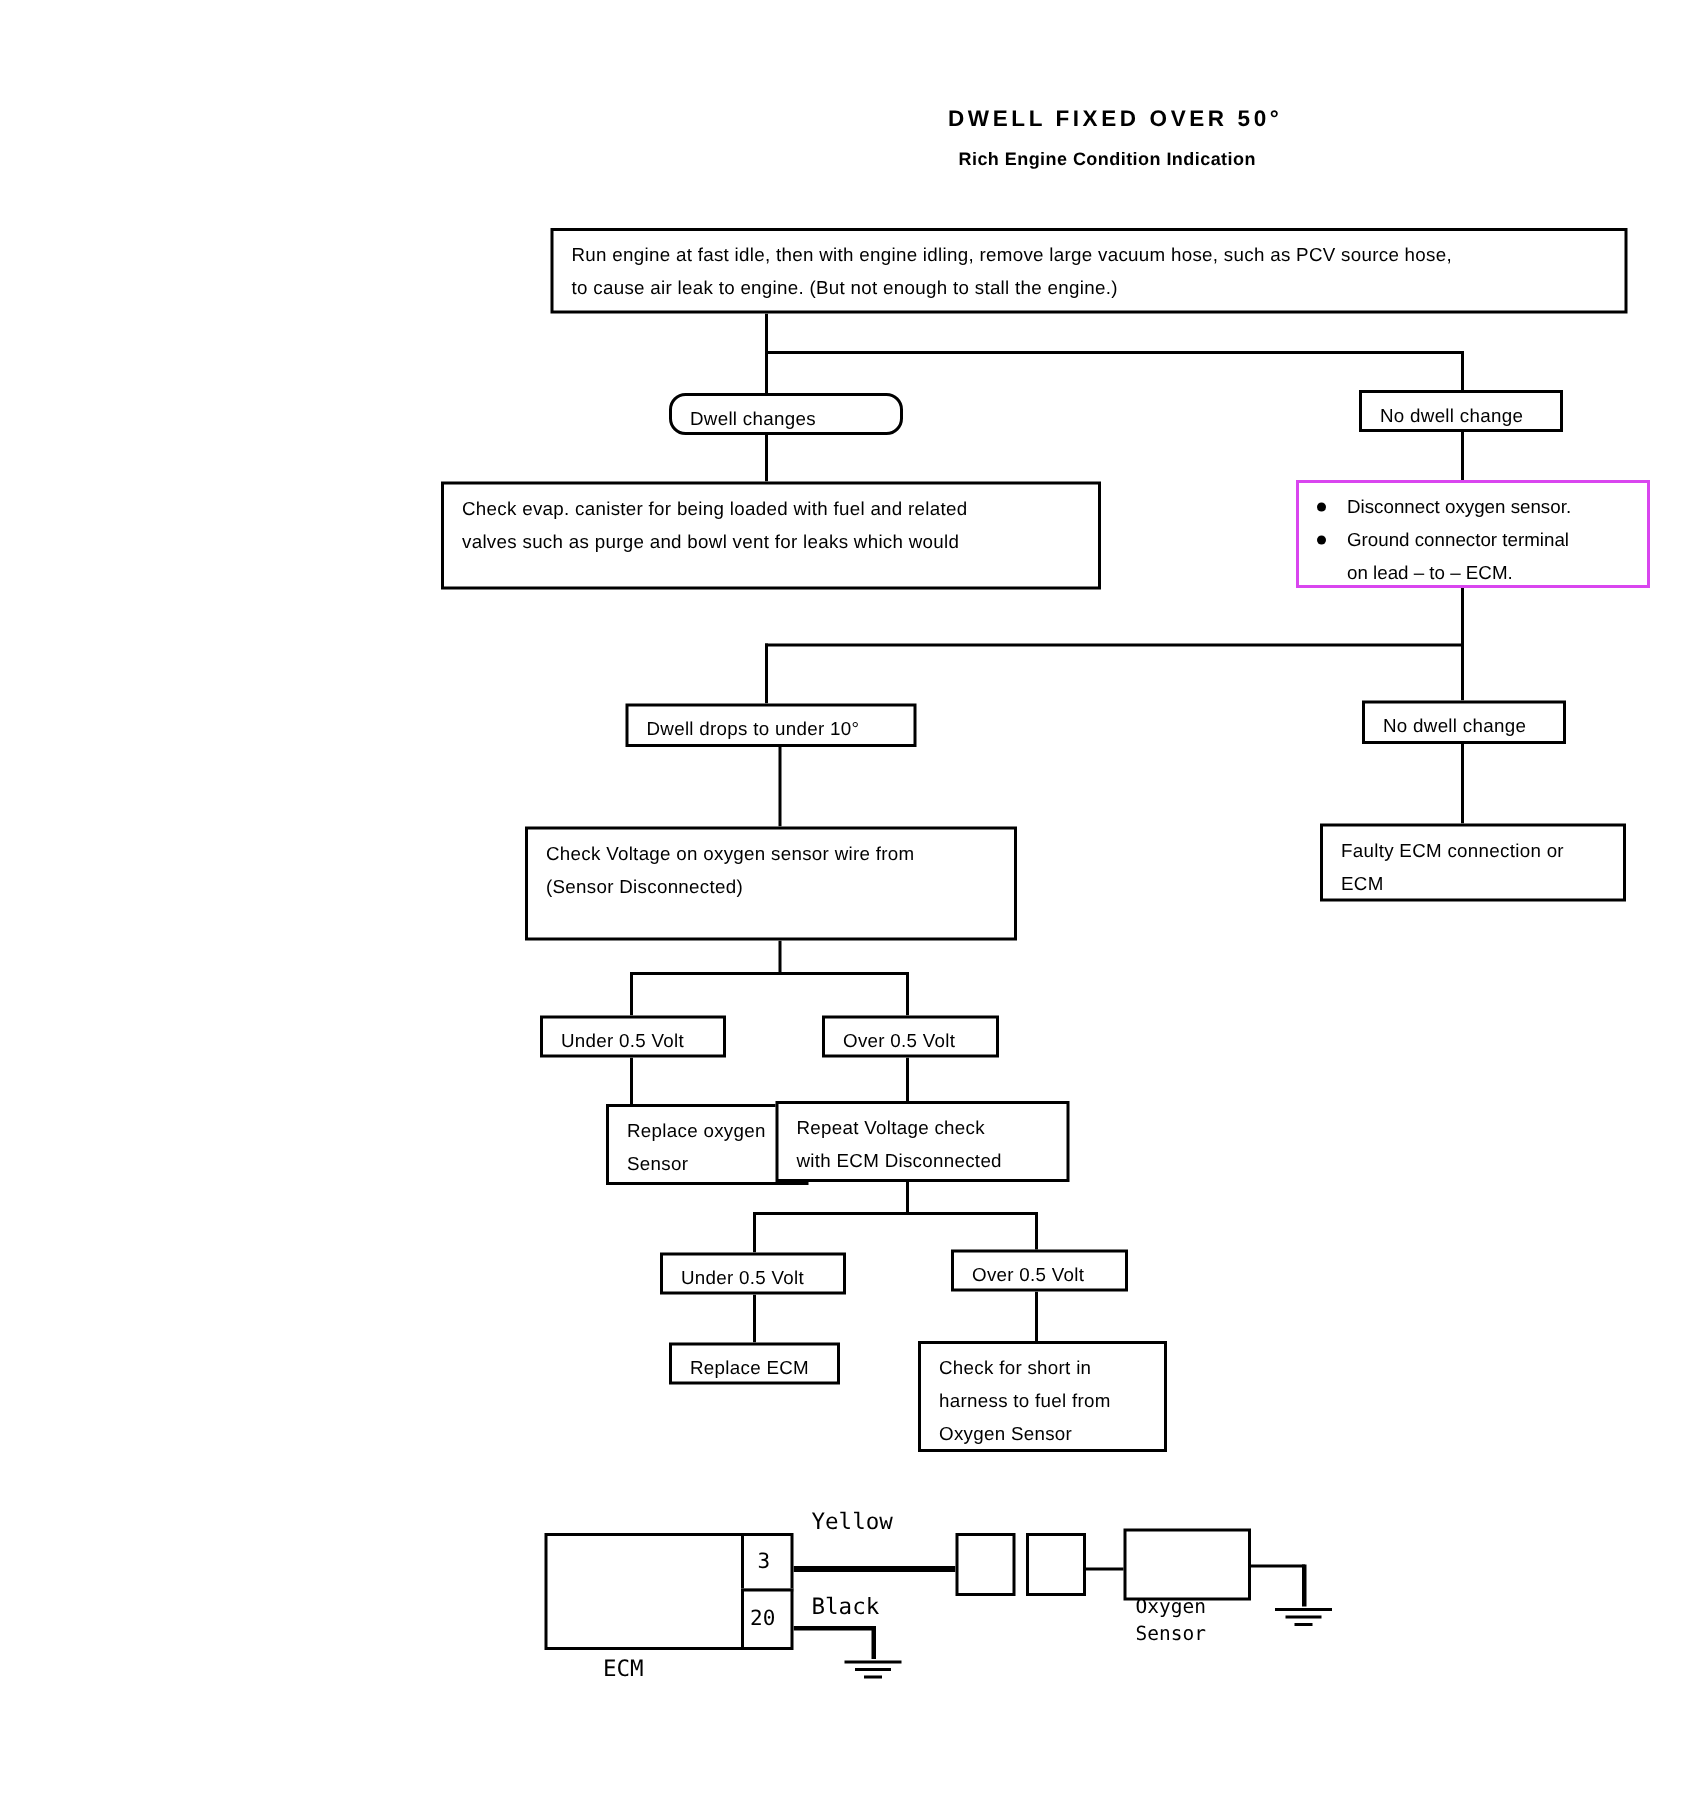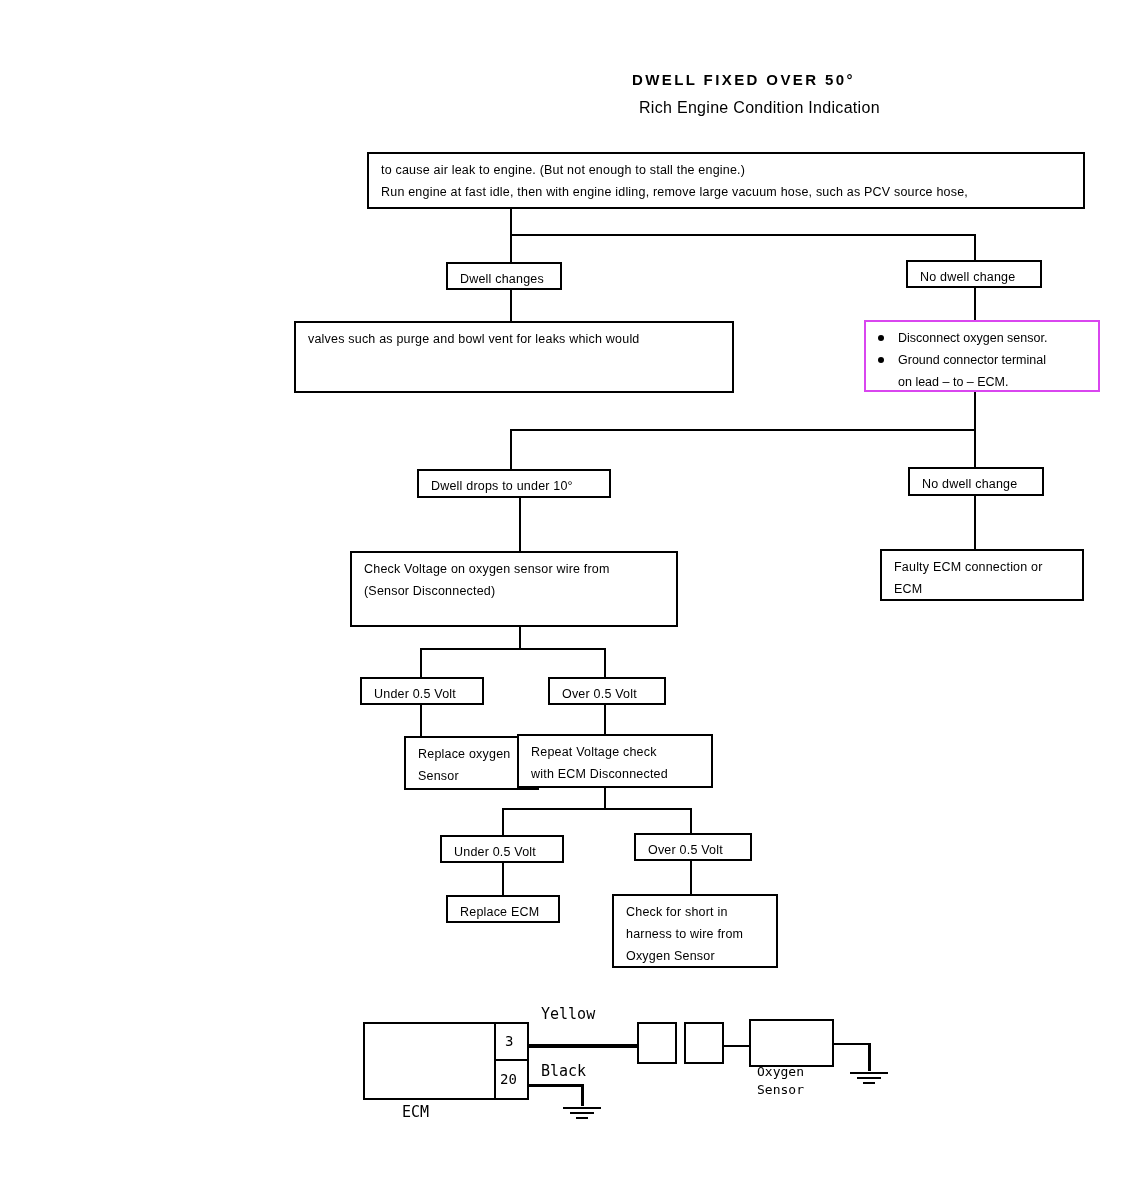--- a/index.html
+++ b/index.html
@@ -41,23 +41,24 @@
   }
   .title {
     position: absolute;
     font-weight: bold;
     letter-spacing: 2.4px;
     font-size: 15px;
     z-index: 3;
   }
   .subtitle {
     position: absolute;
-    font-size: 16px;
+    font-size: 12px;
     letter-spacing: 0.3px;
     z-index: 3;
+    font-weight: bold;
   }
   .bullets {
     position: absolute;
     box-sizing: border-box;
     border: 2px solid #d946ef;
     background: #fff;
     font-size: 12.5px;
     line-height: 22px;
     padding: 5px 8px 5px 10px;
     z-index: 3;
@@ -132,41 +133,42 @@
 </style>
 </head>
 <body>
 
 <div id="canvas">
 
   <div class="title" style="left:632px; top:71px;">DWELL FIXED OVER 50°</div>
   <div class="subtitle" style="left:639px; top:99px;">Rich Engine Condition Indication</div>
 
   <div class="node" style="left:367px; top:152px; width:718px; height:57px;">
+    <span class="ln">Run engine at fast idle, then with engine idling, remove large vacuum hose, such as PCV source hose,</span>
     <span class="ln">to cause air leak to engine.  (But not enough to stall the engine.)</span>
-    <span class="ln">Run engine at fast idle, then with engine idling, remove large vacuum hose, such as PCV source hose,</span>
   </div>
 
   <div class="vline" style="left:510px; top:209px; height:25px;"></div>
   <div class="hline" style="left:510px; top:234px; width:466px;"></div>
   <div class="vline" style="left:510px; top:234px; height:28px;"></div>
   <div class="vline" style="left:974px; top:234px; height:26px;"></div>
 
-  <div class="node tight" style="left:446px; top:262px; width:116px; height:28px;">
+  <div class="node tight" style="left:446px; top:262px; width:156px; height:28px;border-radius:11px;">
     <span class="ln">Dwell changes</span>
   </div>
 
   <div class="node tight" style="left:906px; top:260px; width:136px; height:28px;">
     <span class="ln">No dwell change</span>
   </div>
 
   <div class="vline" style="left:510px; top:290px; height:31px;"></div>
   <div class="vline" style="left:974px; top:288px; height:32px;"></div>
 
   <div class="node" style="left:294px; top:321px; width:440px; height:72px;">
+    <span class="ln">Check evap. canister for being loaded with fuel and related</span>
     <span class="ln">valves such as purge and bowl vent for leaks which would</span>
   </div>
 
   <div class="bullets" style="left:864px; top:320px; width:236px; height:72px;">
     <span class="bl">
       <span class="dot"></span>
       <span>Disconnect oxygen sensor.</span>
     </span>
     <span class="bl">
       <span class="dot"></span>
@@ -243,21 +245,21 @@
 
   <div class="vline" style="left:502px; top:863px; height:32px;"></div>
   <div class="vline" style="left:690px; top:861px; height:33px;"></div>
 
   <div class="node tight" style="left:446px; top:895px; width:114px; height:28px;">
     <span class="ln">Replace ECM</span>
   </div>
 
   <div class="node" style="left:612px; top:894px; width:166px; height:74px;">
     <span class="ln">Check for short in</span>
-    <span class="ln">harness to wire from</span>
+    <span class="ln">harness to fuel from</span>
     <span class="ln">Oxygen Sensor</span>
   </div>
 
   <div class="wbox" style="left:363px; top:1022px; width:133px; height:78px;"></div>
 
   <div class="wbox" style="left:494px; top:1022px; width:35px; height:39px;"></div>
 
   <div class="wbox" style="left:494px; top:1059px; width:35px; height:41px;"></div>
 
   <div class="pinnum" style="left:505px; top:1033px;">3</div>

